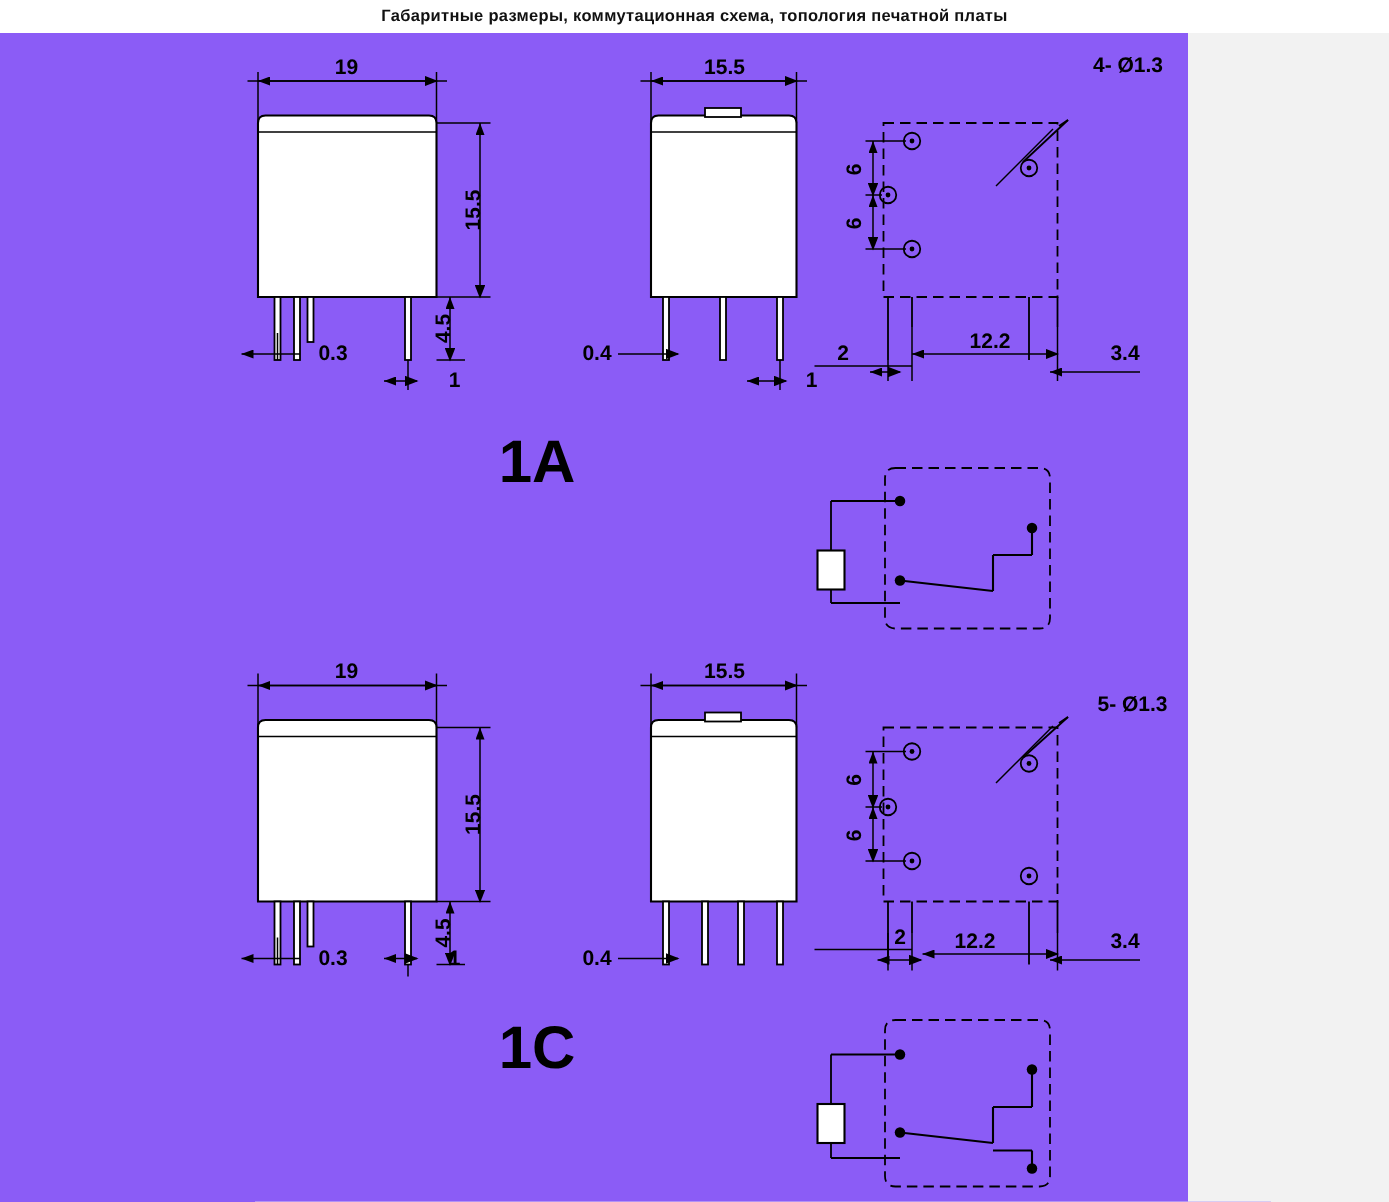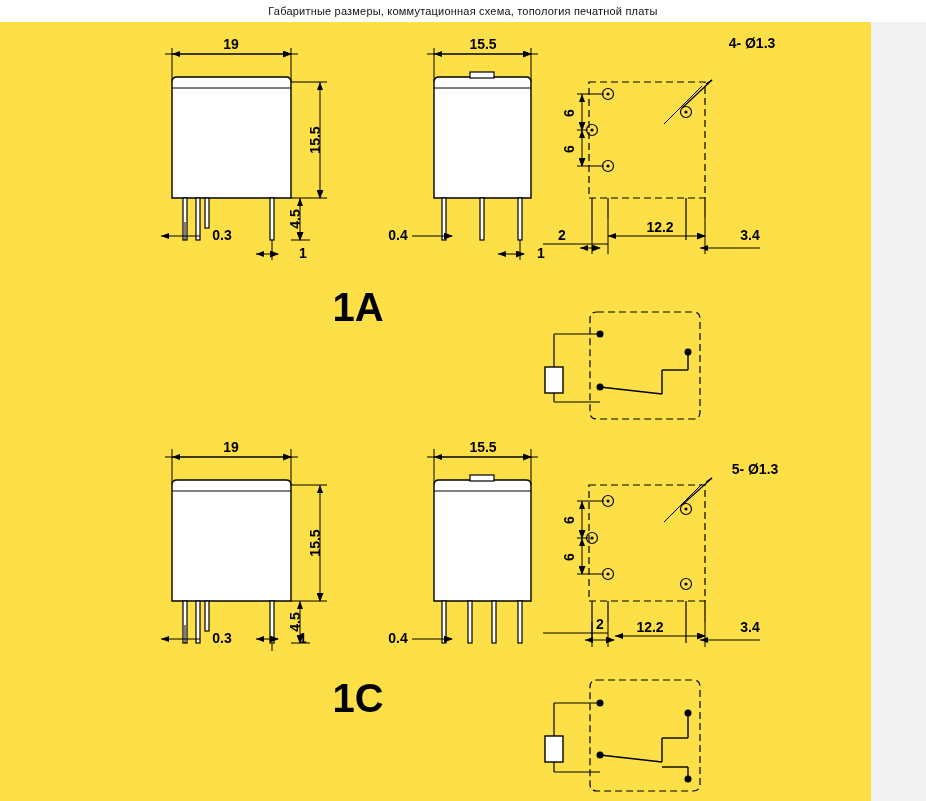--- a/index.html
+++ b/index.html
@@ -12,25 +12,25 @@
   #sheet{
     position:absolute;left:0;top:0;width:926px;height:801px;
     background:#f2f2f2;
   }
   .title-bar{
     position:absolute;left:0;top:0;width:926px;height:22px;
     background:#ffffff;
     display:flex;align-items:center;justify-content:center;
   }
   .title-bar .t{
-    font-size:11px;font-weight:normal;color:#111;letter-spacing:0.2px;
+    font-size:11px;font-weight:bold;color:#111;letter-spacing:0.2px;
   }
   .canvas{
-    position:absolute;left:0;top:22px;width:871px;height:779px;
-    background:#fde047;
+    position:absolute;left:0;top:22px;width:792px;height:779px;
+    background:#8b5cf6;
   }
   svg{display:block;}
   .lbl{
     font-family:"Liberation Sans", sans-serif;
     font-weight:bold;
     fill:#000;
   }
   .lbl-12{font-size:14px;}
   .big{font-size:40px;font-weight:bold;fill:#000;}
 </style>

